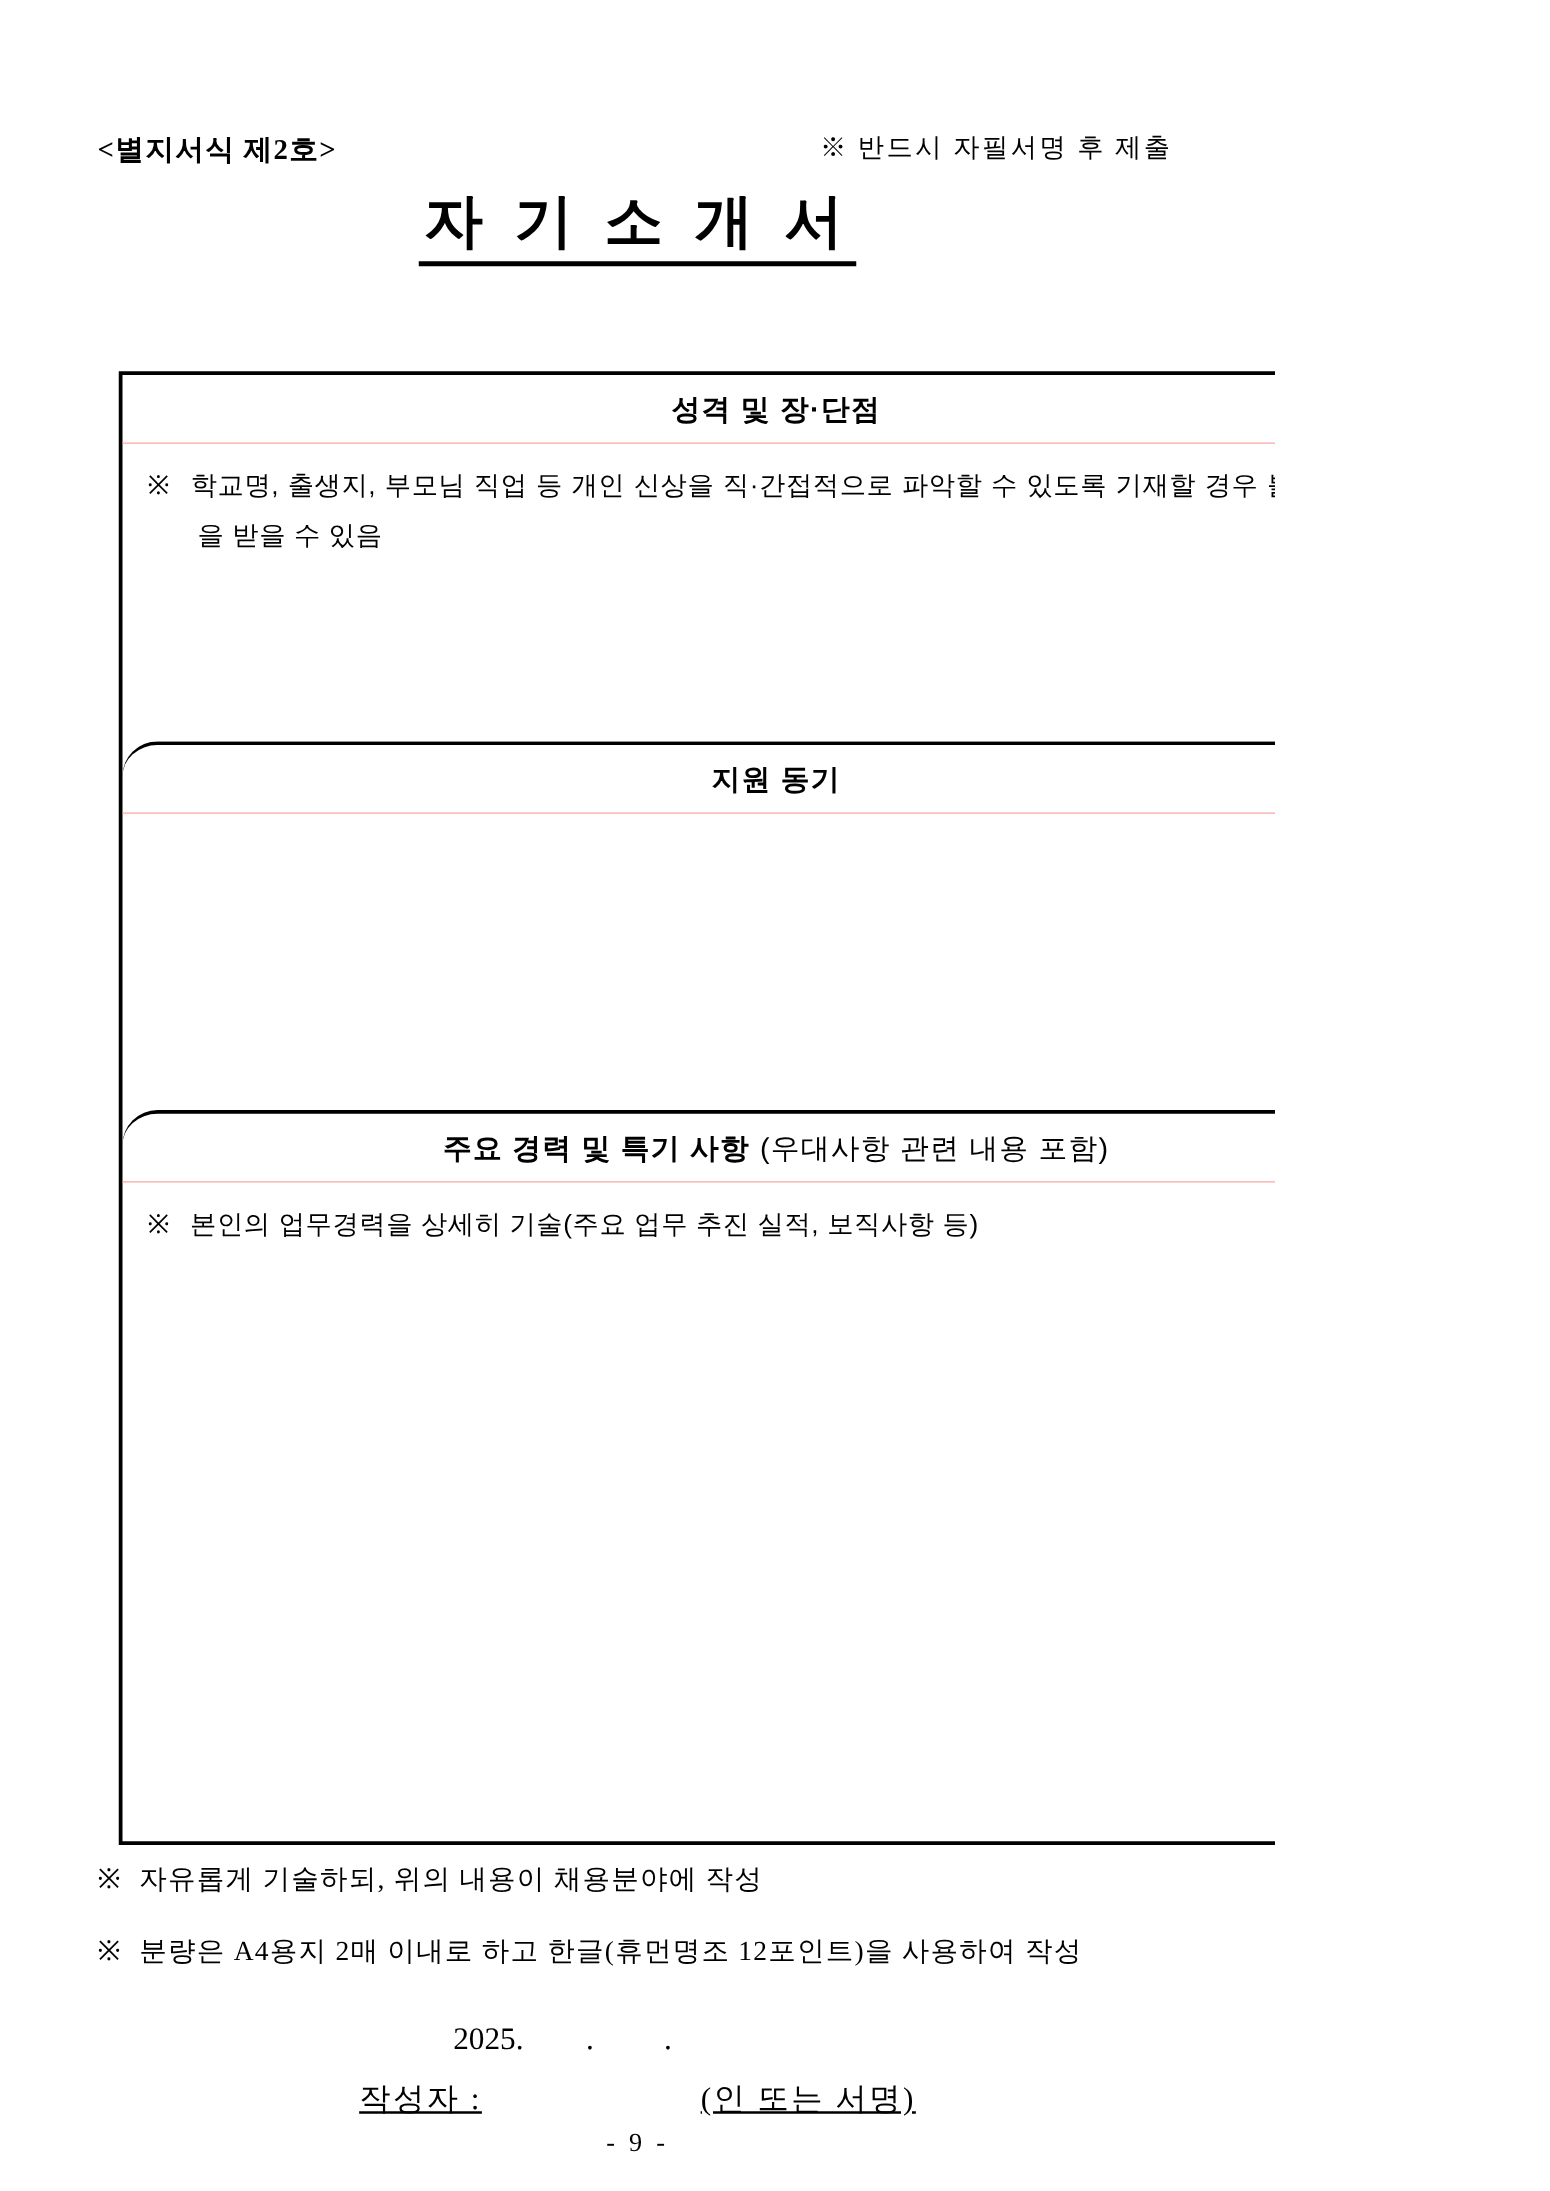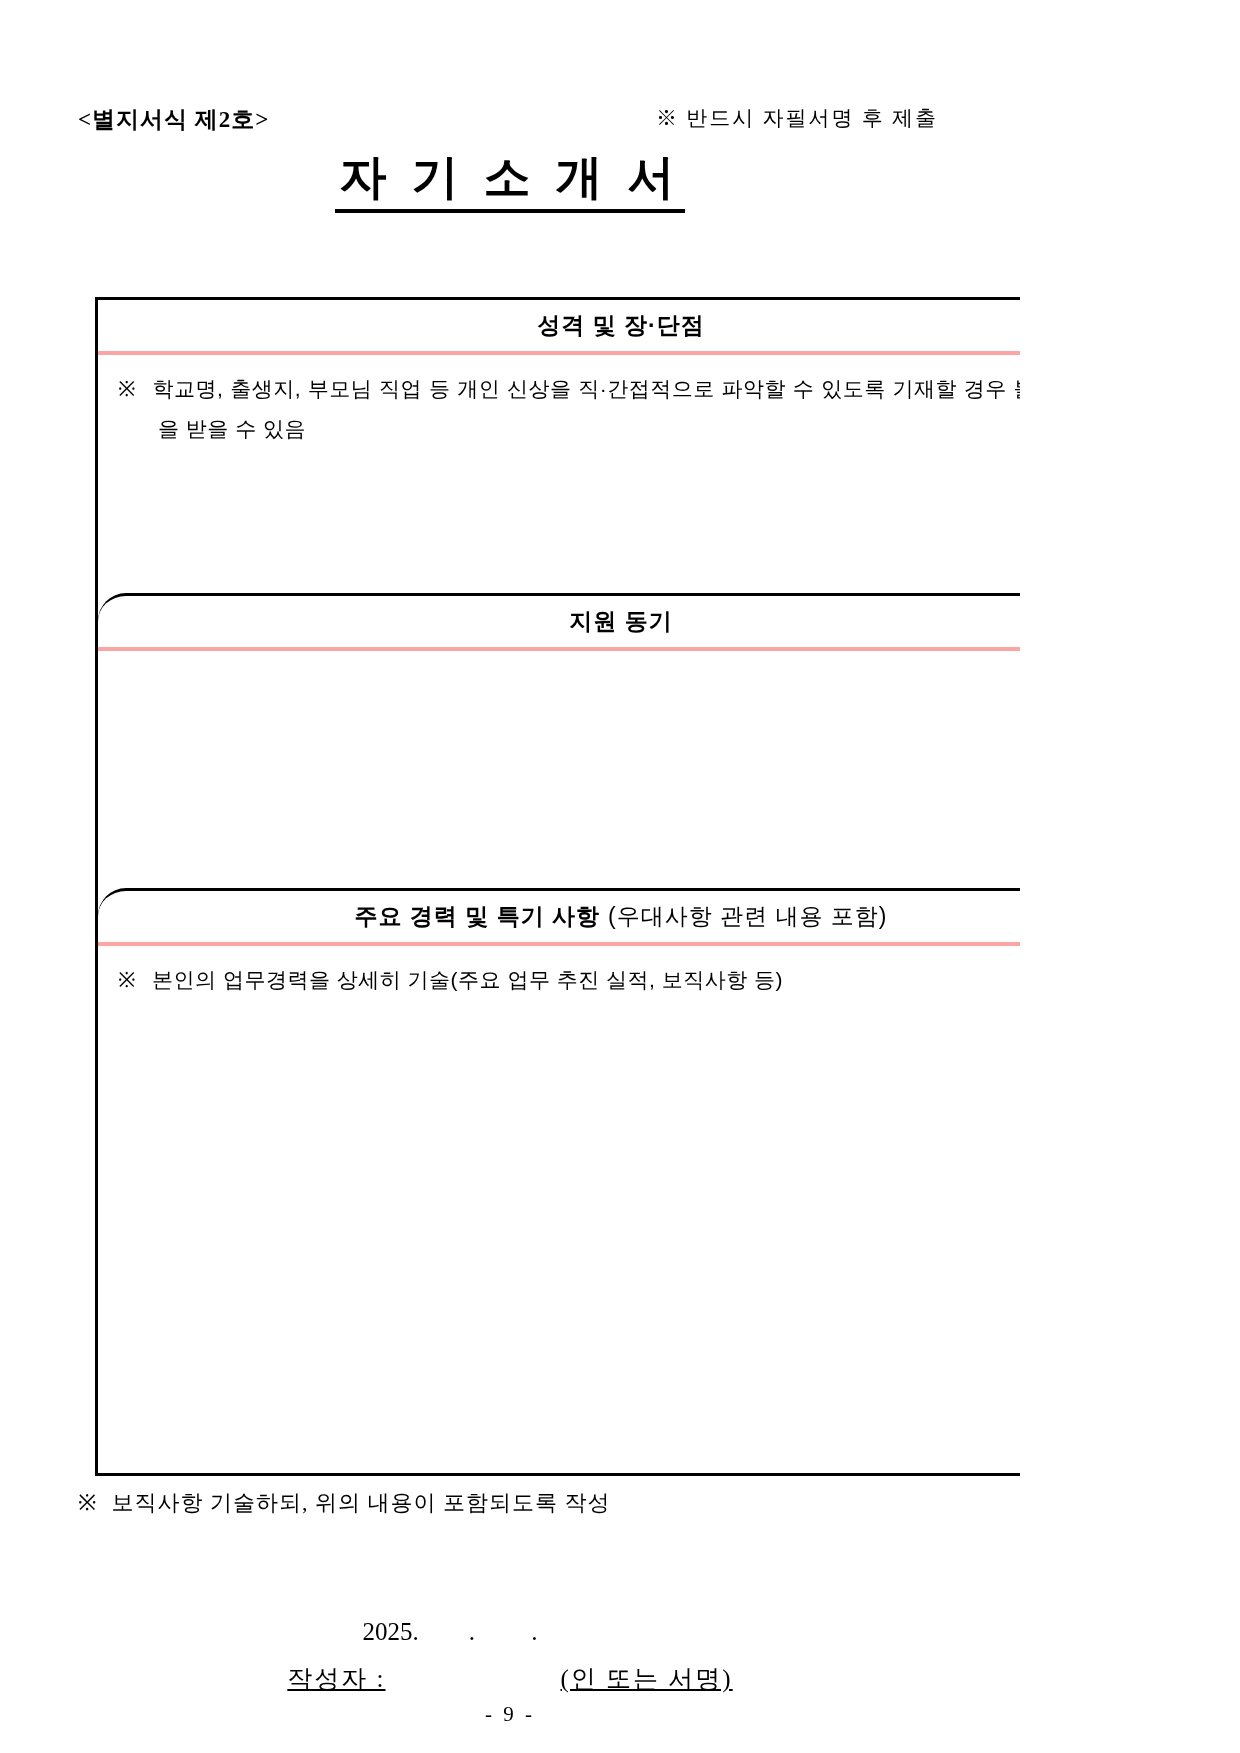--- a/index.html
+++ b/index.html
@@ -59,21 +59,21 @@
     flex-direction: column;
   }
   .section { display: flex; flex-direction: column; }
   .section + .section { border-top: 3px solid #000; border-radius: 28px; }
   .sec-1 { height: 293px; }
   .sec-2 { height: 295px; }
   .sec-3 { height: 300px; }
   .sec-4 { flex: 1; }
   .sec-header {
     height: 55px;
-    border-bottom: 4px solid #fca5a5;
+    border-bottom: 1px solid #fca5a5;
     display: flex;
     align-items: center;
     justify-content: center;
     font-size: 23px;
     font-weight: bold;
     letter-spacing: 1px;
   }
   .sec-header .subtitle { font-weight: normal; margin-left: 8px; }
   .sec-header .subtitle:empty { margin-left: 0; }
   .sec-body {
@@ -183,21 +183,24 @@
           <span class="marker">※</span><span>본인의 업무경력을 상세히 기술(주요 업무 추진 실적, 보직사항 등)</span>
         </div>
       </div>
     </div>
 
 
   </div>
 
   <div class="footer-notes">
     <div class="footer-note">
-      <span class="marker">※</span><span>보직사항 기술하되, 위의 내용이 포함되도록 작성</span>
+      <span class="marker">※</span><span>자유롭게 기술하되, 위의 내용이 채용분야에 작성</span>
+    </div>
+    <div class="footer-note">
+      <span class="marker">※</span><span>분량은 A4용지 2매 이내로 하고 한글(휴먼명조 12포인트)을 사용하여 작성</span>
     </div>
   </div>
 
   <div class="date-line">2025.        .         .</div>
 
   <div class="writer-line">
     <span>작성자 :</span>
     <span class="gap"></span>
     <span>(인 또는 서명)</span>
   </div>

